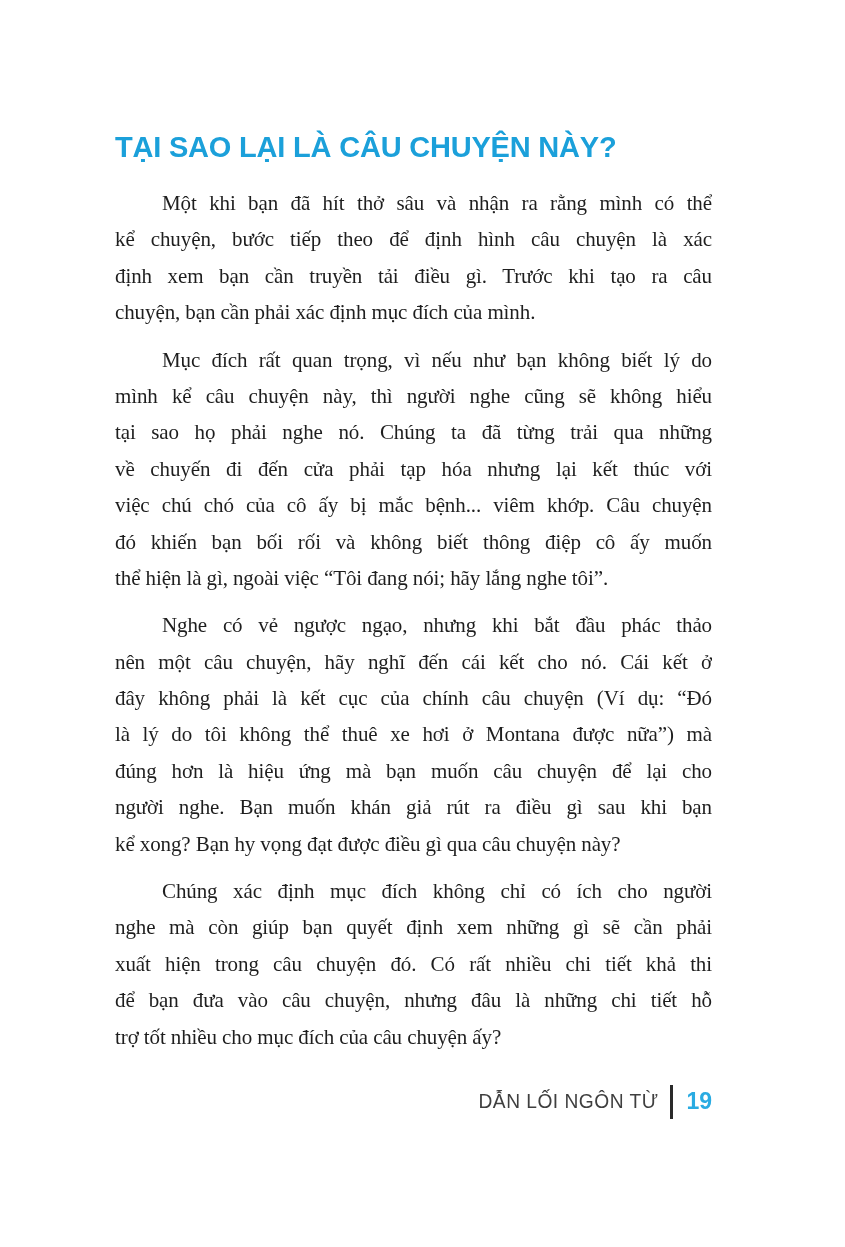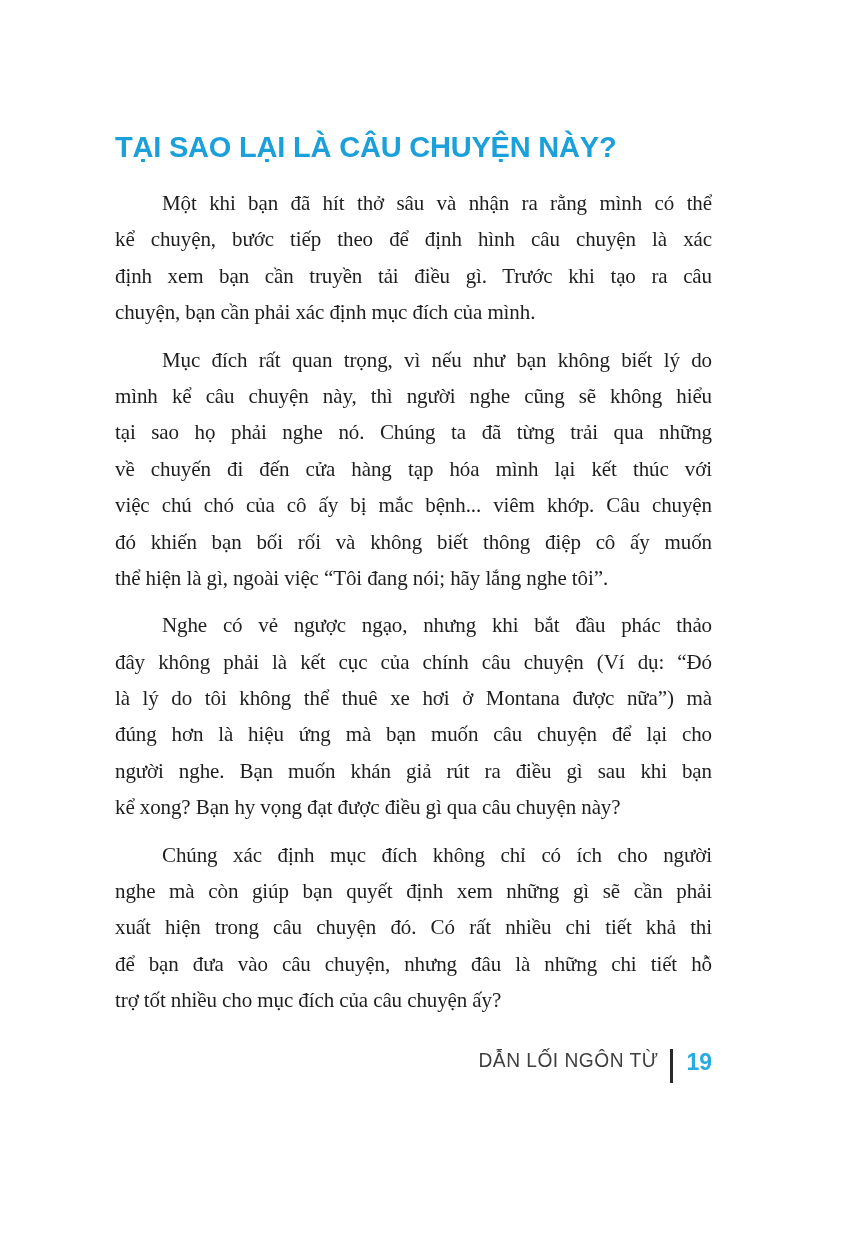--- a/index.html
+++ b/index.html
@@ -43,21 +43,21 @@
     letter-spacing: -0.1px;
     color: var(--body-text);
     text-align: justify;
     text-align-last: justify;
   }
   .line.first { text-indent: 47px; }
   .line.last  { text-align-last: left; }
   .footer {
     display: flex;
     justify-content: flex-end;
-    align-items: flex-start;
+    align-items: center;
     margin-top: 30px;
   }
   .book-title {
     font-family: "Liberation Sans", sans-serif;
     font-size: 20px;
     letter-spacing: 0.5px;
     color: var(--footer-text);
     transform: scaleX(0.96);
     transform-origin: right center;
   }
@@ -84,27 +84,28 @@
       <div class="paragraph">
         <div class="line first">Một khi bạn đã hít thở sâu và nhận ra rằng mình có thể</div>
         <div class="line">kể chuyện, bước tiếp theo để định hình câu chuyện là xác</div>
         <div class="line">định xem bạn cần truyền tải điều gì. Trước khi tạo ra câu</div>
         <div class="line last">chuyện, bạn cần phải xác định mục đích của mình.</div>
       </div>
       <div class="paragraph">
         <div class="line first">Mục đích rất quan trọng, vì nếu như bạn không biết lý do</div>
         <div class="line">mình kể câu chuyện này, thì người nghe cũng sẽ không hiểu</div>
         <div class="line">tại sao họ phải nghe nó. Chúng ta đã từng trải qua những</div>
-        <div class="line">về chuyến đi đến cửa hàng tạp hóa mình lại kết thúc với</div>
+        <div class="line">về chuyến đi đến cửa phải tạp hóa nhưng lại kết thúc với</div>
         <div class="line">việc chú chó của cô ấy bị mắc bệnh... viêm khớp. Câu chuyện</div>
         <div class="line">đó khiến bạn bối rối và không biết thông điệp cô ấy muốn</div>
         <div class="line last">thể hiện là gì, ngoài việc “Tôi đang nói; hãy lắng nghe tôi”.</div>
       </div>
       <div class="paragraph">
         <div class="line first">Nghe có vẻ ngược ngạo, nhưng khi bắt đầu phác thảo</div>
+        <div class="line">nên một câu chuyện, hãy nghĩ đến cái kết cho nó. Cái kết ở</div>
         <div class="line">đây không phải là kết cục của chính câu chuyện (Ví dụ: “Đó</div>
         <div class="line">là lý do tôi không thể thuê xe hơi ở Montana được nữa”) mà</div>
         <div class="line">đúng hơn là hiệu ứng mà bạn muốn câu chuyện để lại cho</div>
         <div class="line">người nghe. Bạn muốn khán giả rút ra điều gì sau khi bạn</div>
         <div class="line last">kể xong? Bạn hy vọng đạt được điều gì qua câu chuyện này?</div>
       </div>
       <div class="paragraph">
         <div class="line first">Chúng xác định mục đích không chỉ có ích cho người</div>
         <div class="line">nghe mà còn giúp bạn quyết định xem những gì sẽ cần phải</div>
         <div class="line">xuất hiện trong câu chuyện đó. Có rất nhiều chi tiết khả thi</div>

